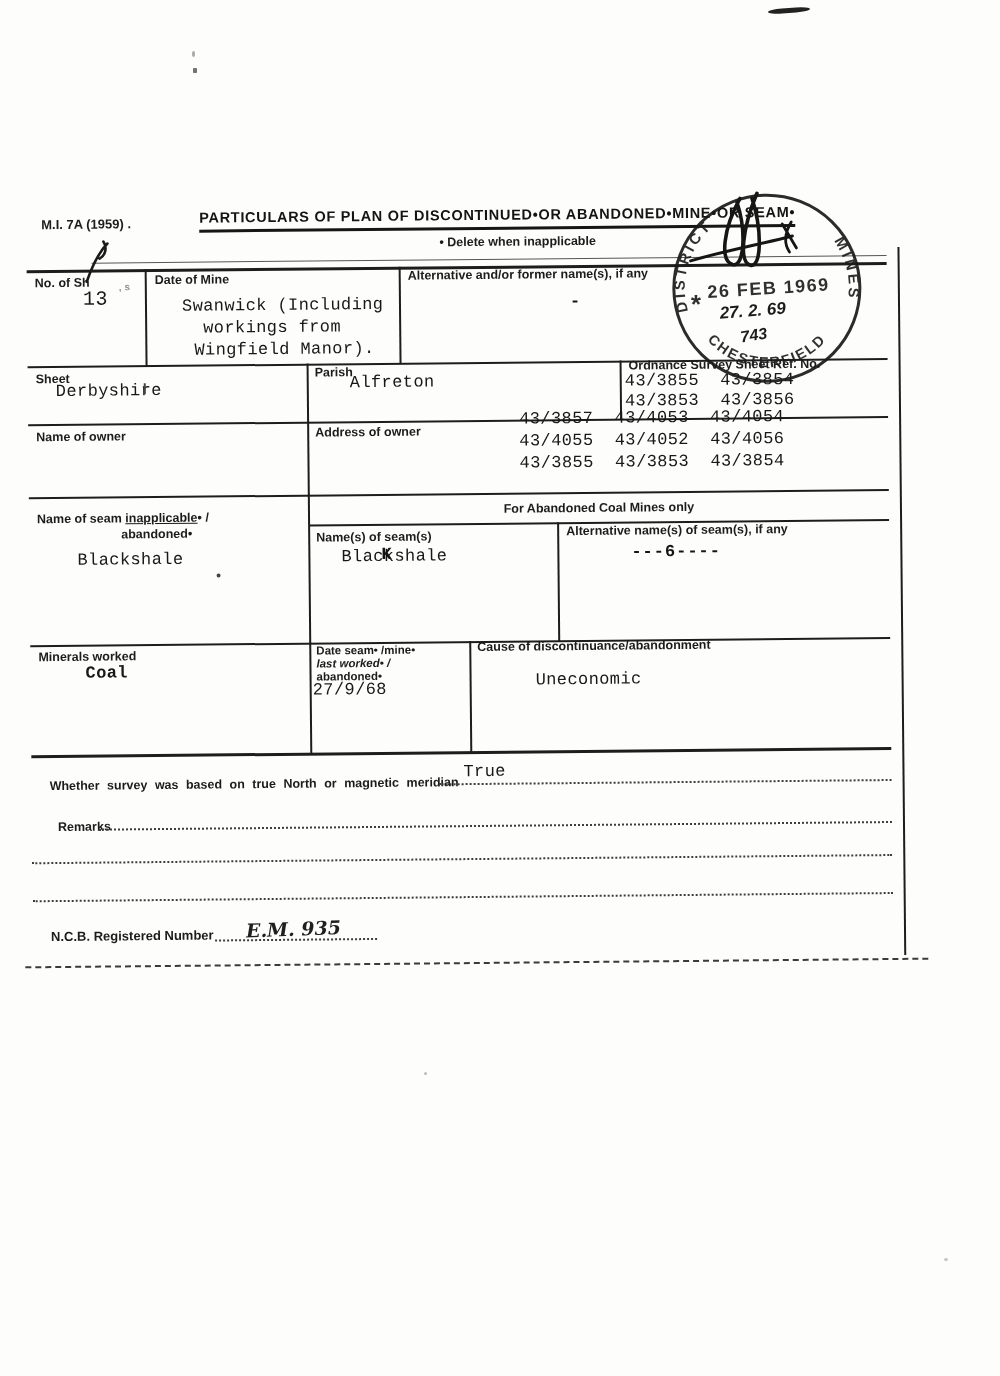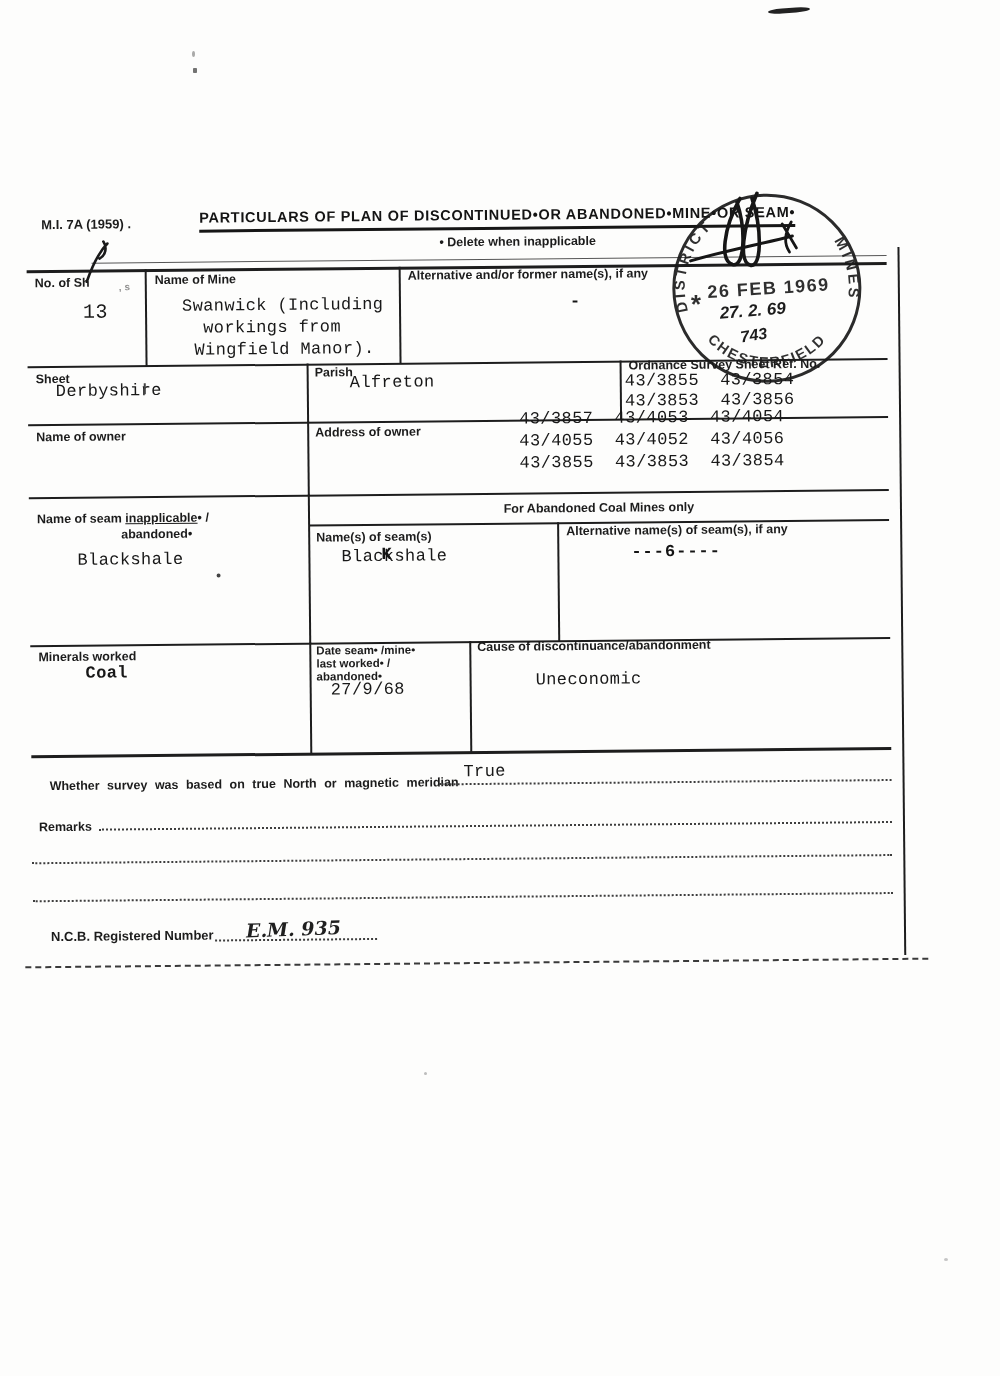--- a/index.html
+++ b/index.html
@@ -56,26 +56,26 @@
     <div class="vline" style="left:622px;top:366px;height:59px;"></div>
     <div class="vline" style="left:309px;top:424px;height:74px;"></div>
     <div class="vline" style="left:309px;top:497px;height:149px;"></div>
     <div class="vline" style="left:558px;top:527px;height:119px;"></div>
     <div class="vline" style="left:309px;top:645px;height:111px;"></div>
     <div class="vline" style="left:469px;top:645px;height:111px;"></div>
     <div class="vline" style="left:901px;top:255px;height:708px;"></div>
 
     <div class="abs lbl" style="left:38px;top:276px;">No. of Sh</div>
     <div class="abs lbl" style="left:122px;top:282px;opacity:.5;font-size:10px;">, s</div>
-    <div class="abs typed" style="left:86px;top:301px;font-size:20px;">13</div>
+    <div class="abs typed" style="left:86px;top:288px;font-size:20px;">13</div>
     <svg class="abs" style="left:82px;top:240px;" width="40" height="44" viewBox="0 0 40 44">
       <path d="M 8 42 C 13 28 20 13 29 4 M 25 2 C 29 8 27 16 21 19" fill="none" stroke="#1a1a1a" stroke-width="2.6" stroke-linecap="round"></path>
     </svg>
 
-    <div class="abs lbl" style="left:158px;top:274px;">Name of Mine</div>
+    <div class="abs lbl" style="left:158px;top:274px;">Date of Mine</div>
     <div class="abs typed" style="left:185px;top:298px;">Swanwick (Including</div>
     <div class="abs typed" style="left:206px;top:320px;">workings from</div>
     <div class="abs typed" style="left:197px;top:342px;">Wingfield Manor).</div>
 
     <div class="abs lbl" style="left:411px;top:272px;">Alternative and/or former name(s), if any</div>
     <div class="abs typed-b" style="left:573px;top:297px;">-</div>
 
     <div class="abs lbl" style="left:38px;top:372px;">Sheet</div>
     <div class="abs typed" style="left:58px;top:382px;">Derbyshire</div>
     <div class="speck" style="left:146px;top:384px;width:2px;height:11px;border-radius:0;"></div>
@@ -101,31 +101,31 @@
     <div class="abs lbl" style="left:310px;top:506px;width:580px;text-align:center;">For Abandoned Coal Mines only</div>
     <div class="abs lbl" style="left:317px;top:533px;">Name(s) of seam(s)</div>
     <div class="abs typed" style="left:342px;top:550px;">Blackshale</div>
     <div class="abs typed-b" style="left:382px;top:548px;">K</div>
     <div class="abs lbl" style="left:567px;top:529px;">Alternative name(s) of seam(s), if any</div>
     <div class="abs typed-b" style="left:632px;top:548px;letter-spacing:1px;">---6----</div>
 
     <div class="abs lbl" style="left:38px;top:650px;">Minerals worked</div>
     <div class="abs typed" style="left:85px;top:664px;font-weight:bold;">Coal</div>
     <div class="abs lbl-sm" style="left:316px;top:647px;">Date seam• /mine•</div>
-    <div class="abs lbl-sm" style="left:316px;top:660px;">last worked• /</div>
+    <div class="abs lbl-sm" style="left:316px;top:660px;font-style:italic;">last worked• /</div>
     <div class="abs lbl-sm" style="left:316px;top:673px;">abandoned•</div>
-    <div class="abs typed" style="left:330px;top:683px;">27/9/68</div>
+    <div class="abs typed" style="left:312px;top:683px;">27/9/68</div>
     <div class="abs lbl" style="left:477px;top:644px;">Cause of discontinuance/abandonment</div>
     <div class="abs typed" style="left:535px;top:675px;">Uneconomic</div>
 
     <div class="abs lbl" style="left:48px;top:779px;word-spacing:4px;">Whether survey was based on true North or magnetic meridian</div>
     <div class="dotline" style="left:437px;top:787px;width:453px;"></div>
     <div class="abs typed" style="left:462px;top:766px;">True</div>
 
-    <div class="abs lbl" style="left:37px;top:820px;">Remarks</div>
+    <div class="abs lbl" style="left:56px;top:820px;">Remarks</div>
     <div class="dotline" style="left:97px;top:829px;width:793px;"></div>
     <div class="dotline" style="left:30px;top:862px;width:860px;"></div>
     <div class="dotline" style="left:30px;top:900px;width:860px;"></div>
 
     <div class="abs lbl" style="left:48px;top:929px;font-size:13px;">N.C.B. Registered Number</div>
     <div class="dotline" style="left:212px;top:941px;width:162px;"></div>
     <div class="abs hand" style="left:243px;top:920px;font-size:19px;transform:rotate(-1.5deg);">E.M. 935</div>
 
     <div class="dashline" style="left:22px;top:966px;width:903px;"></div>
 

